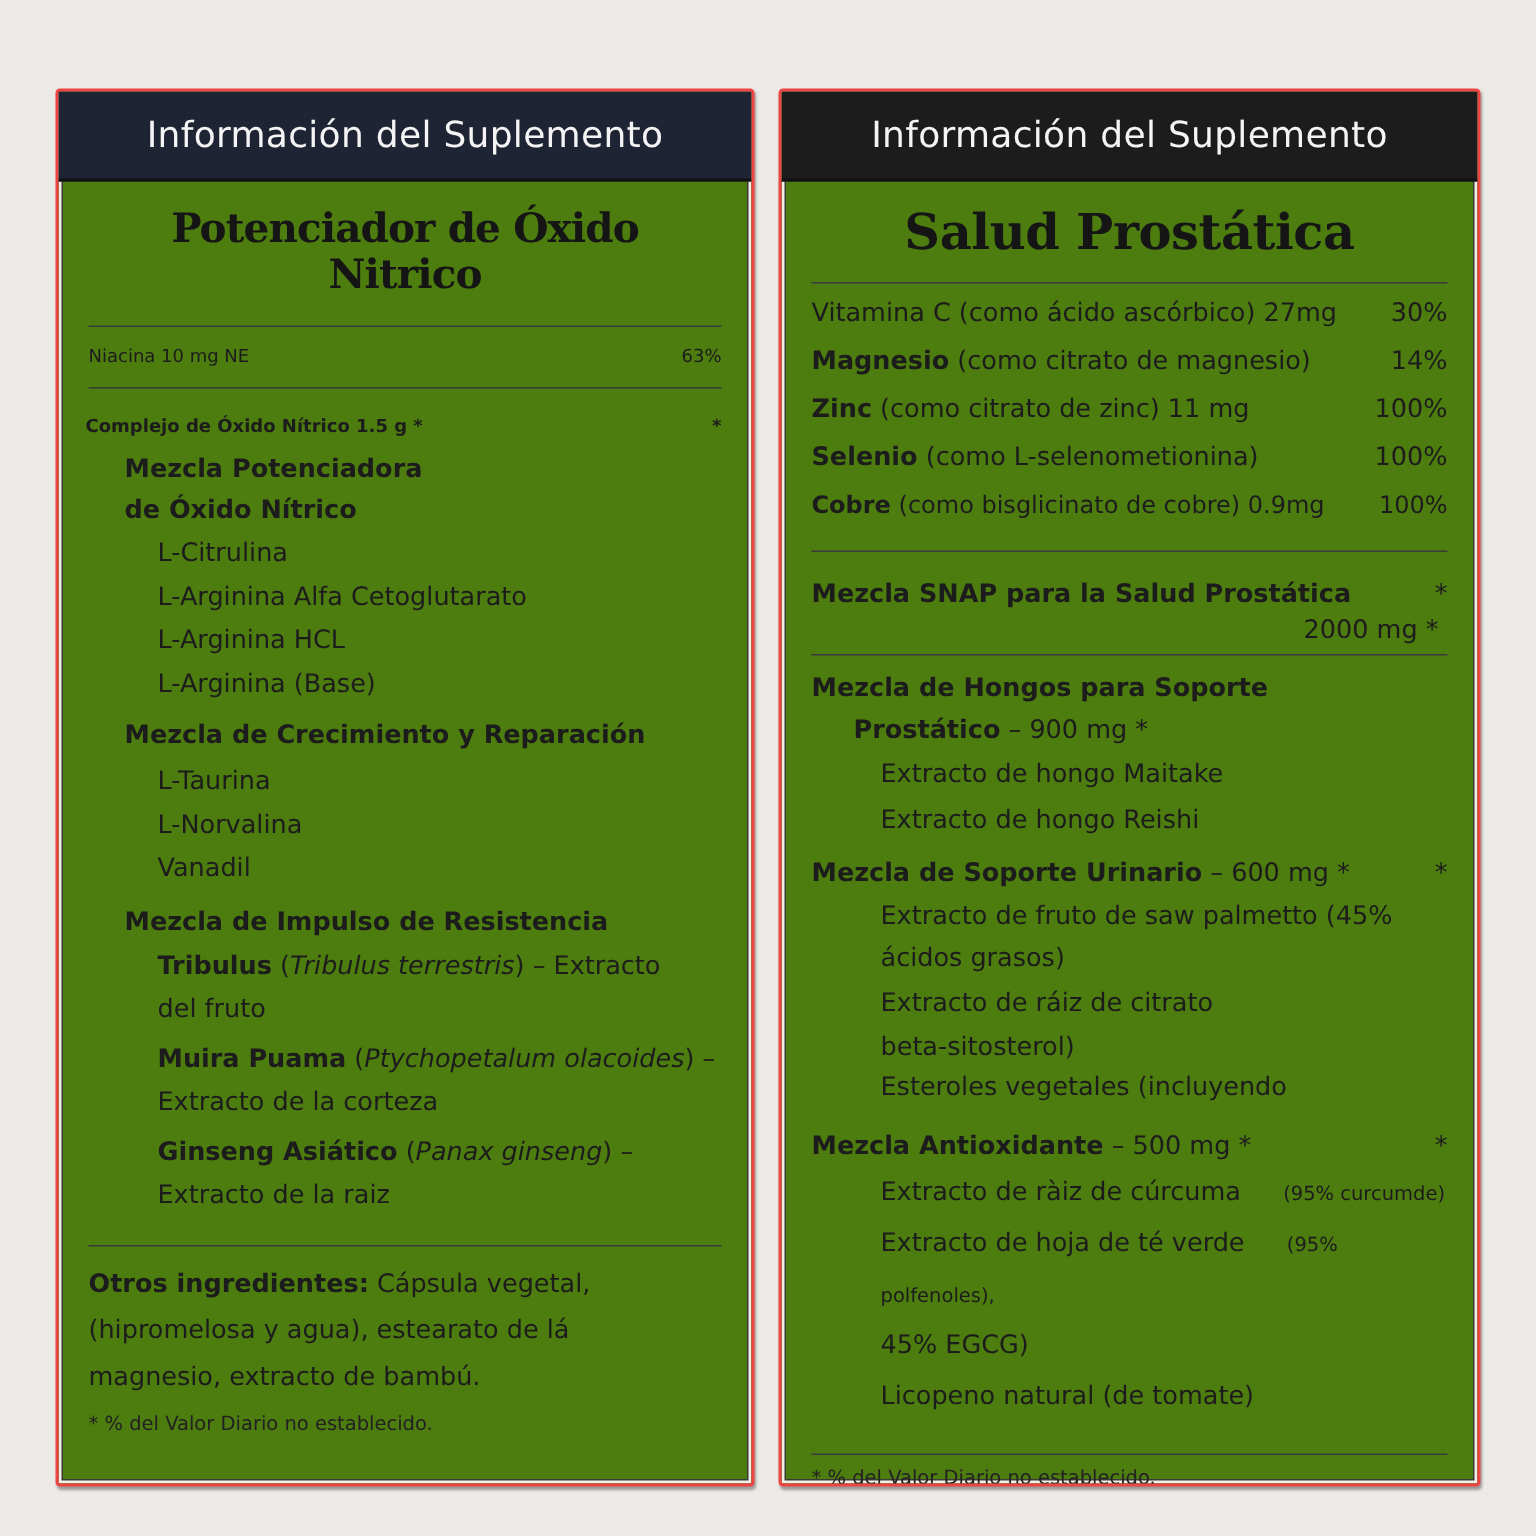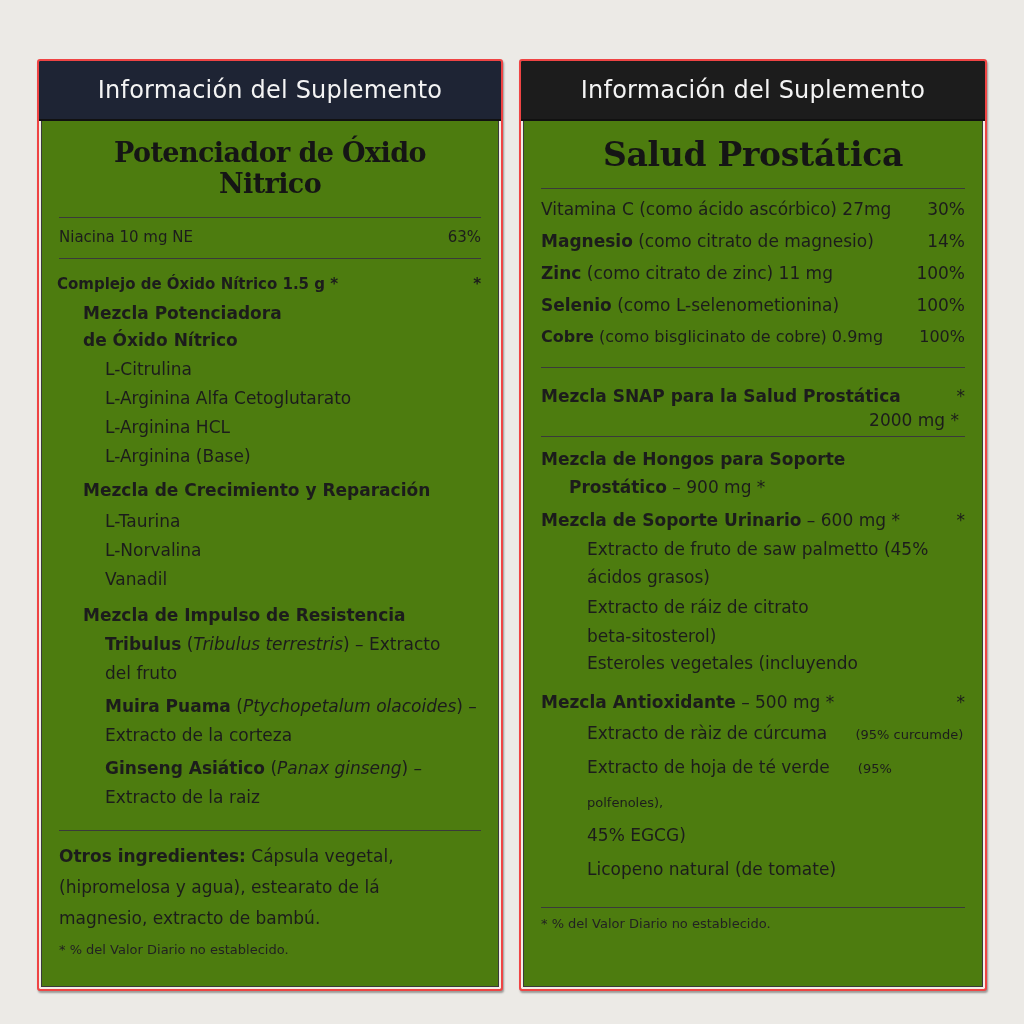--- a/index.html
+++ b/index.html
@@ -51,26 +51,26 @@
   .foot { font-size:13px; color:#222; }
 </style>
 </head>
 <body>
 
 <div class="panel" id="panel-left">
   <div class="hdr">Información del Suplemento</div>
   <div class="body">
     <div class="title">Potenciador de Óxido Nitrico</div>
     <div class="rule" style="margin-top:18px;"></div>
-    <div class="row txt" style="margin-top:4px;font-size:15px;">
+    <div class="row txt" style="margin-top:4px;font-size:12px;">
       <span>Niacina 10 mg NE</span>
       <span>63%</span>
     </div>
     <div class="rule" style="margin-top:6px;"></div>
-    <div class="row txt b" style="margin-top:10px;font-size:15px;margin-left:-2px;">
+    <div class="row txt b" style="margin-top:10px;font-size:12px;margin-left:-2px;">
       <span>Complejo de Óxido Nítrico 1.5 g *</span>
       <span>*</span>
     </div>
     <div style="margin-left:24px;">
       <div class="txt b" style="line-height:28px;">Mezcla Potenciadora</div>
       <div class="txt b" style="line-height:26px;">de Óxido Nítrico</div>
       <div style="margin-left:22px;">
         <div class="txt" style="line-height:29px;margin-top:2px;">L-Citrulina</div>
         <div class="txt" style="line-height:29px;">L-Arginina Alfa Cetoglutarato</div>
         <div class="txt" style="line-height:29px;">L-Arginina HCL</div>
@@ -140,20 +140,24 @@
       <div class="row txt b" style="line-height:24px;gap:44px;">
         <span>Mezcla SNAP para la Salud Prostática</span>
         <span style="font-weight:normal;">*</span>
       </div>
       <div class="txt" style="text-align:right;line-height:24px;padding-right:6px;">2000 mg *</div>
     </div>
     <div class="rule" style="margin-top:4px;"></div>
     <div style="margin-top:8px;">
       <div class="txt b" style="line-height:28px;">Mezcla de Hongos para Soporte</div>
       <div class="txt" style="line-height:28px;margin-left:28px;"><span class="b">Prostático</span><span> – 900 mg *</span></div>
+      <div style="margin-left:46px;">
+        <div class="txt" style="line-height:31px;">Extracto de hongo Maitake</div>
+        <div class="txt" style="line-height:31px;">Extracto de hongo Reishi</div>
+      </div>
     </div>
     <div style="margin-top:4px;">
       <div class="row txt" style="line-height:30px;gap:10px;">
         <span><span class="b">Mezcla de Soporte Urinario</span><span> – 600 mg *</span></span>
         <span>*</span>
       </div>
       <div style="margin-left:46px;">
         <div class="txt" style="line-height:29px;">Extracto de fruto de saw palmetto (45%</div>
         <div class="txt" style="line-height:26px;">ácidos grasos)</div>
         <div class="txt" style="line-height:34px;">Extracto de ráiz de citrato</div>

